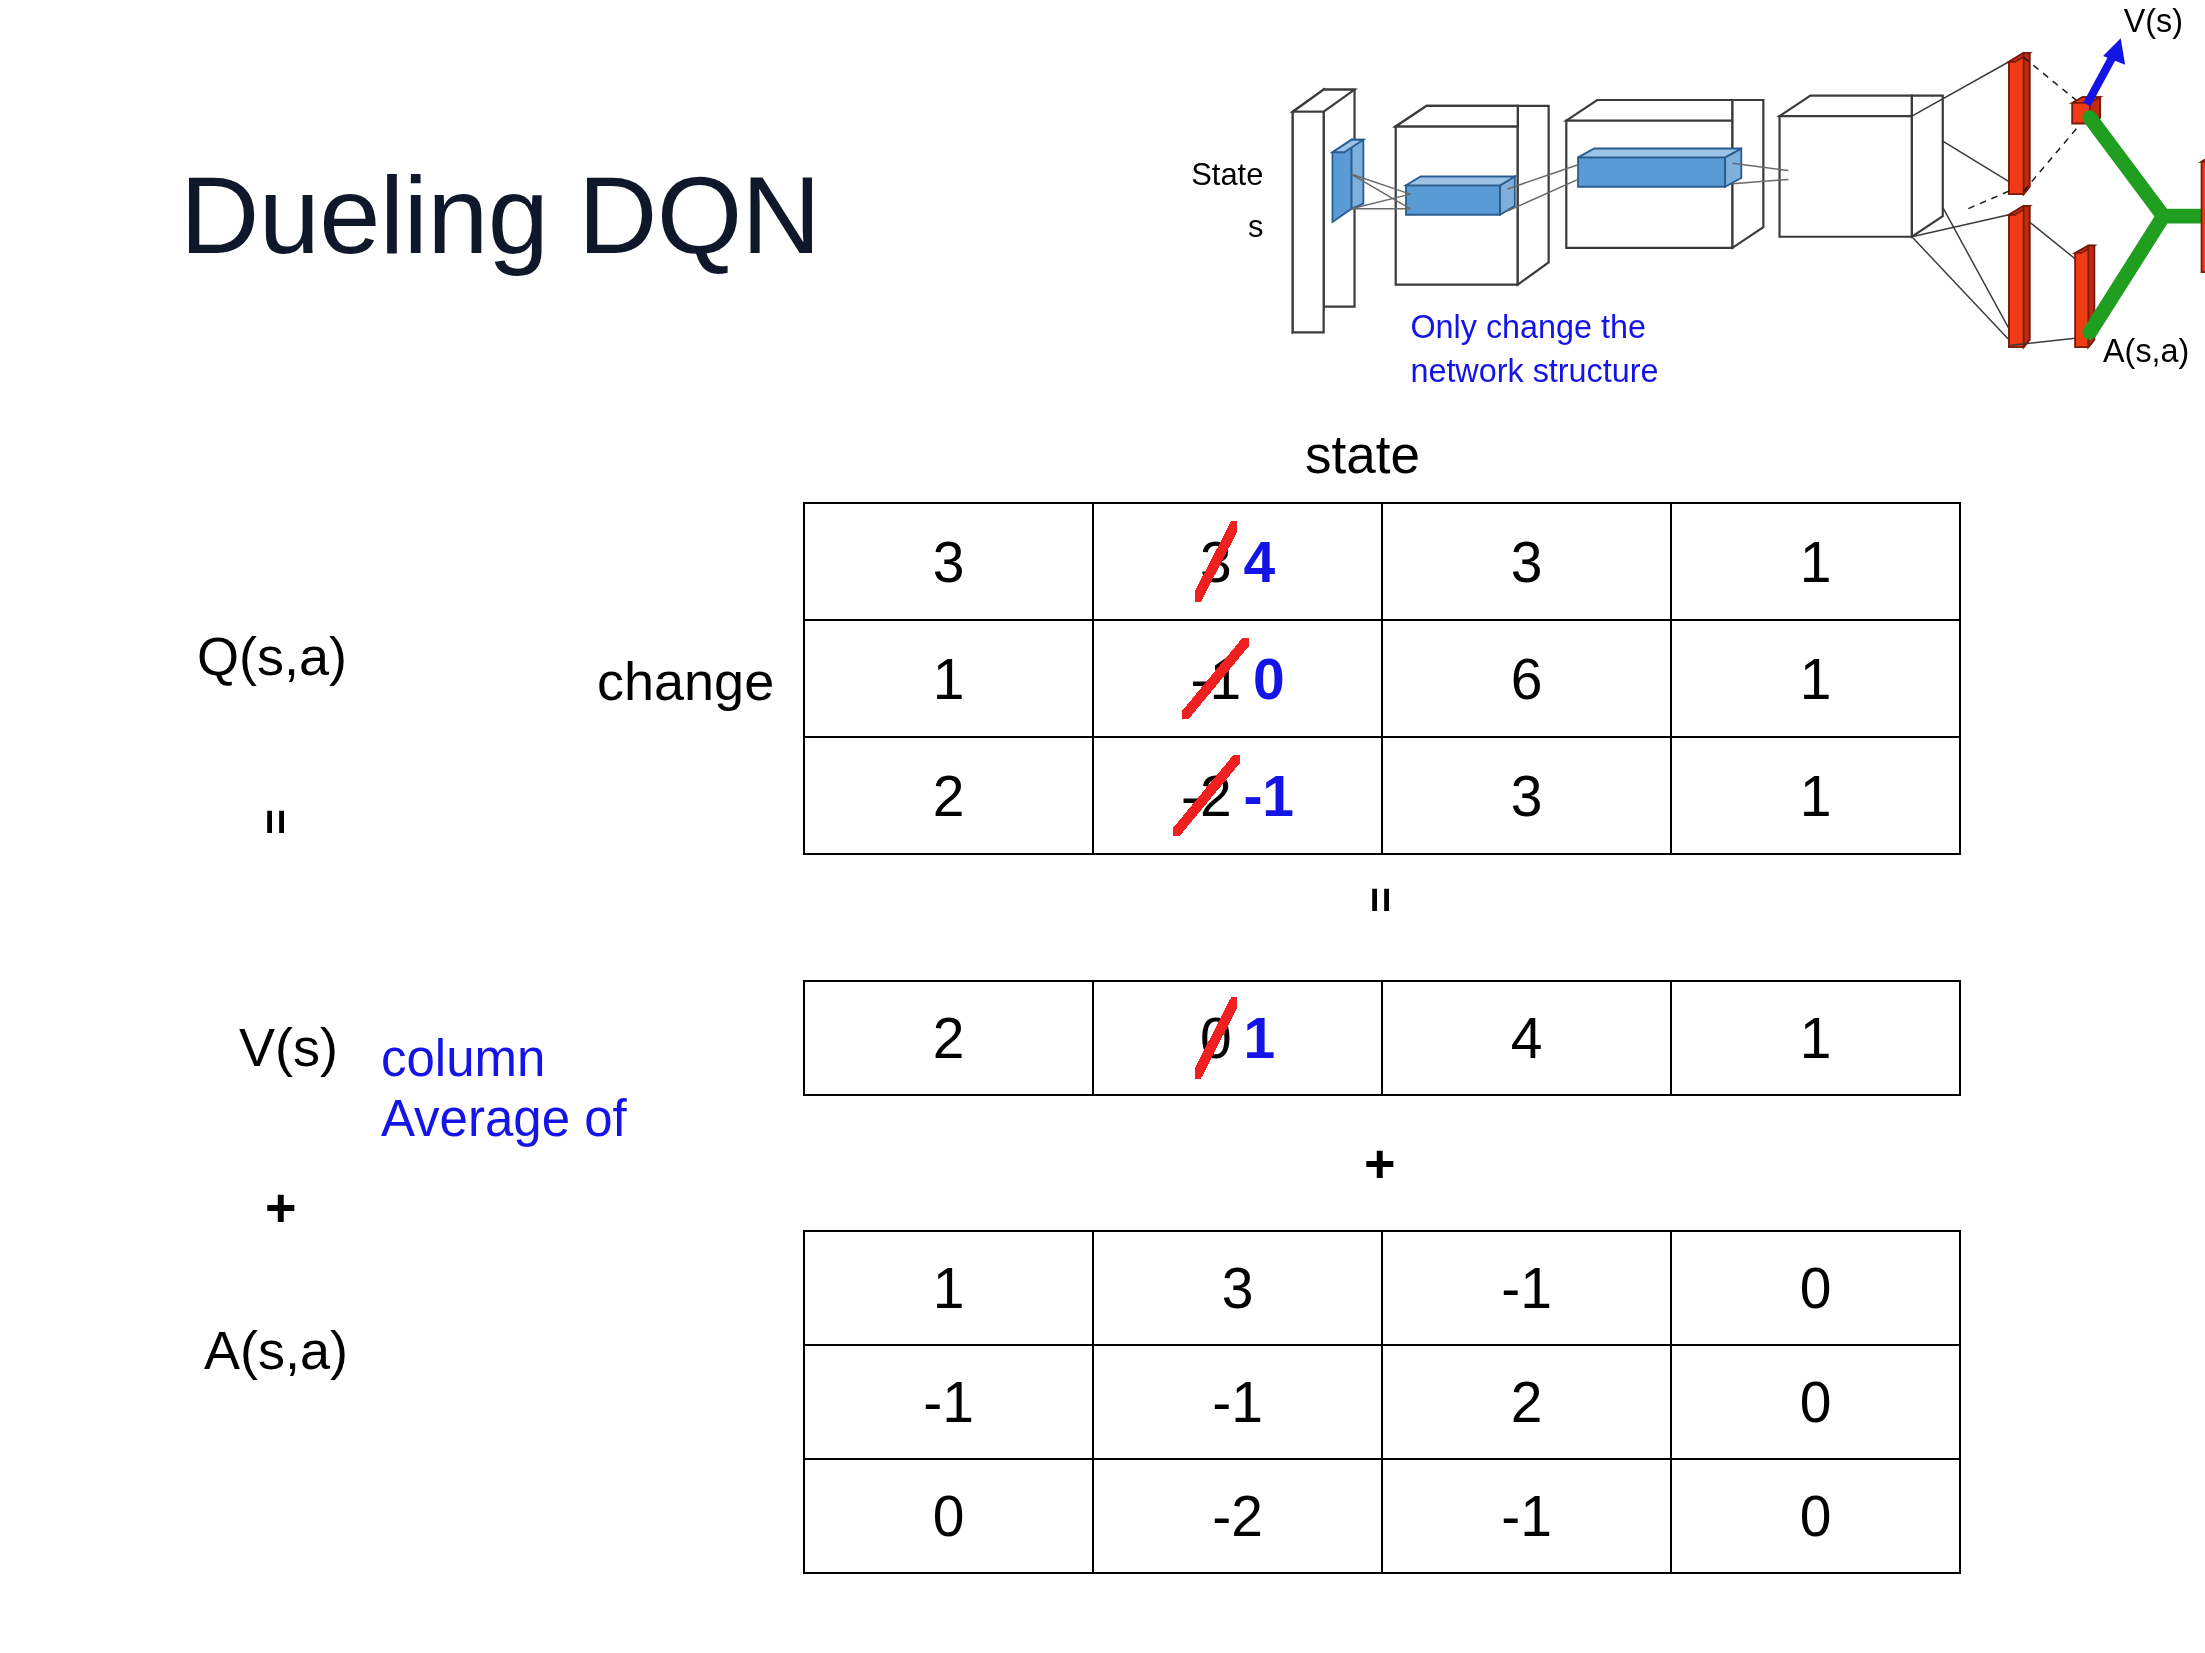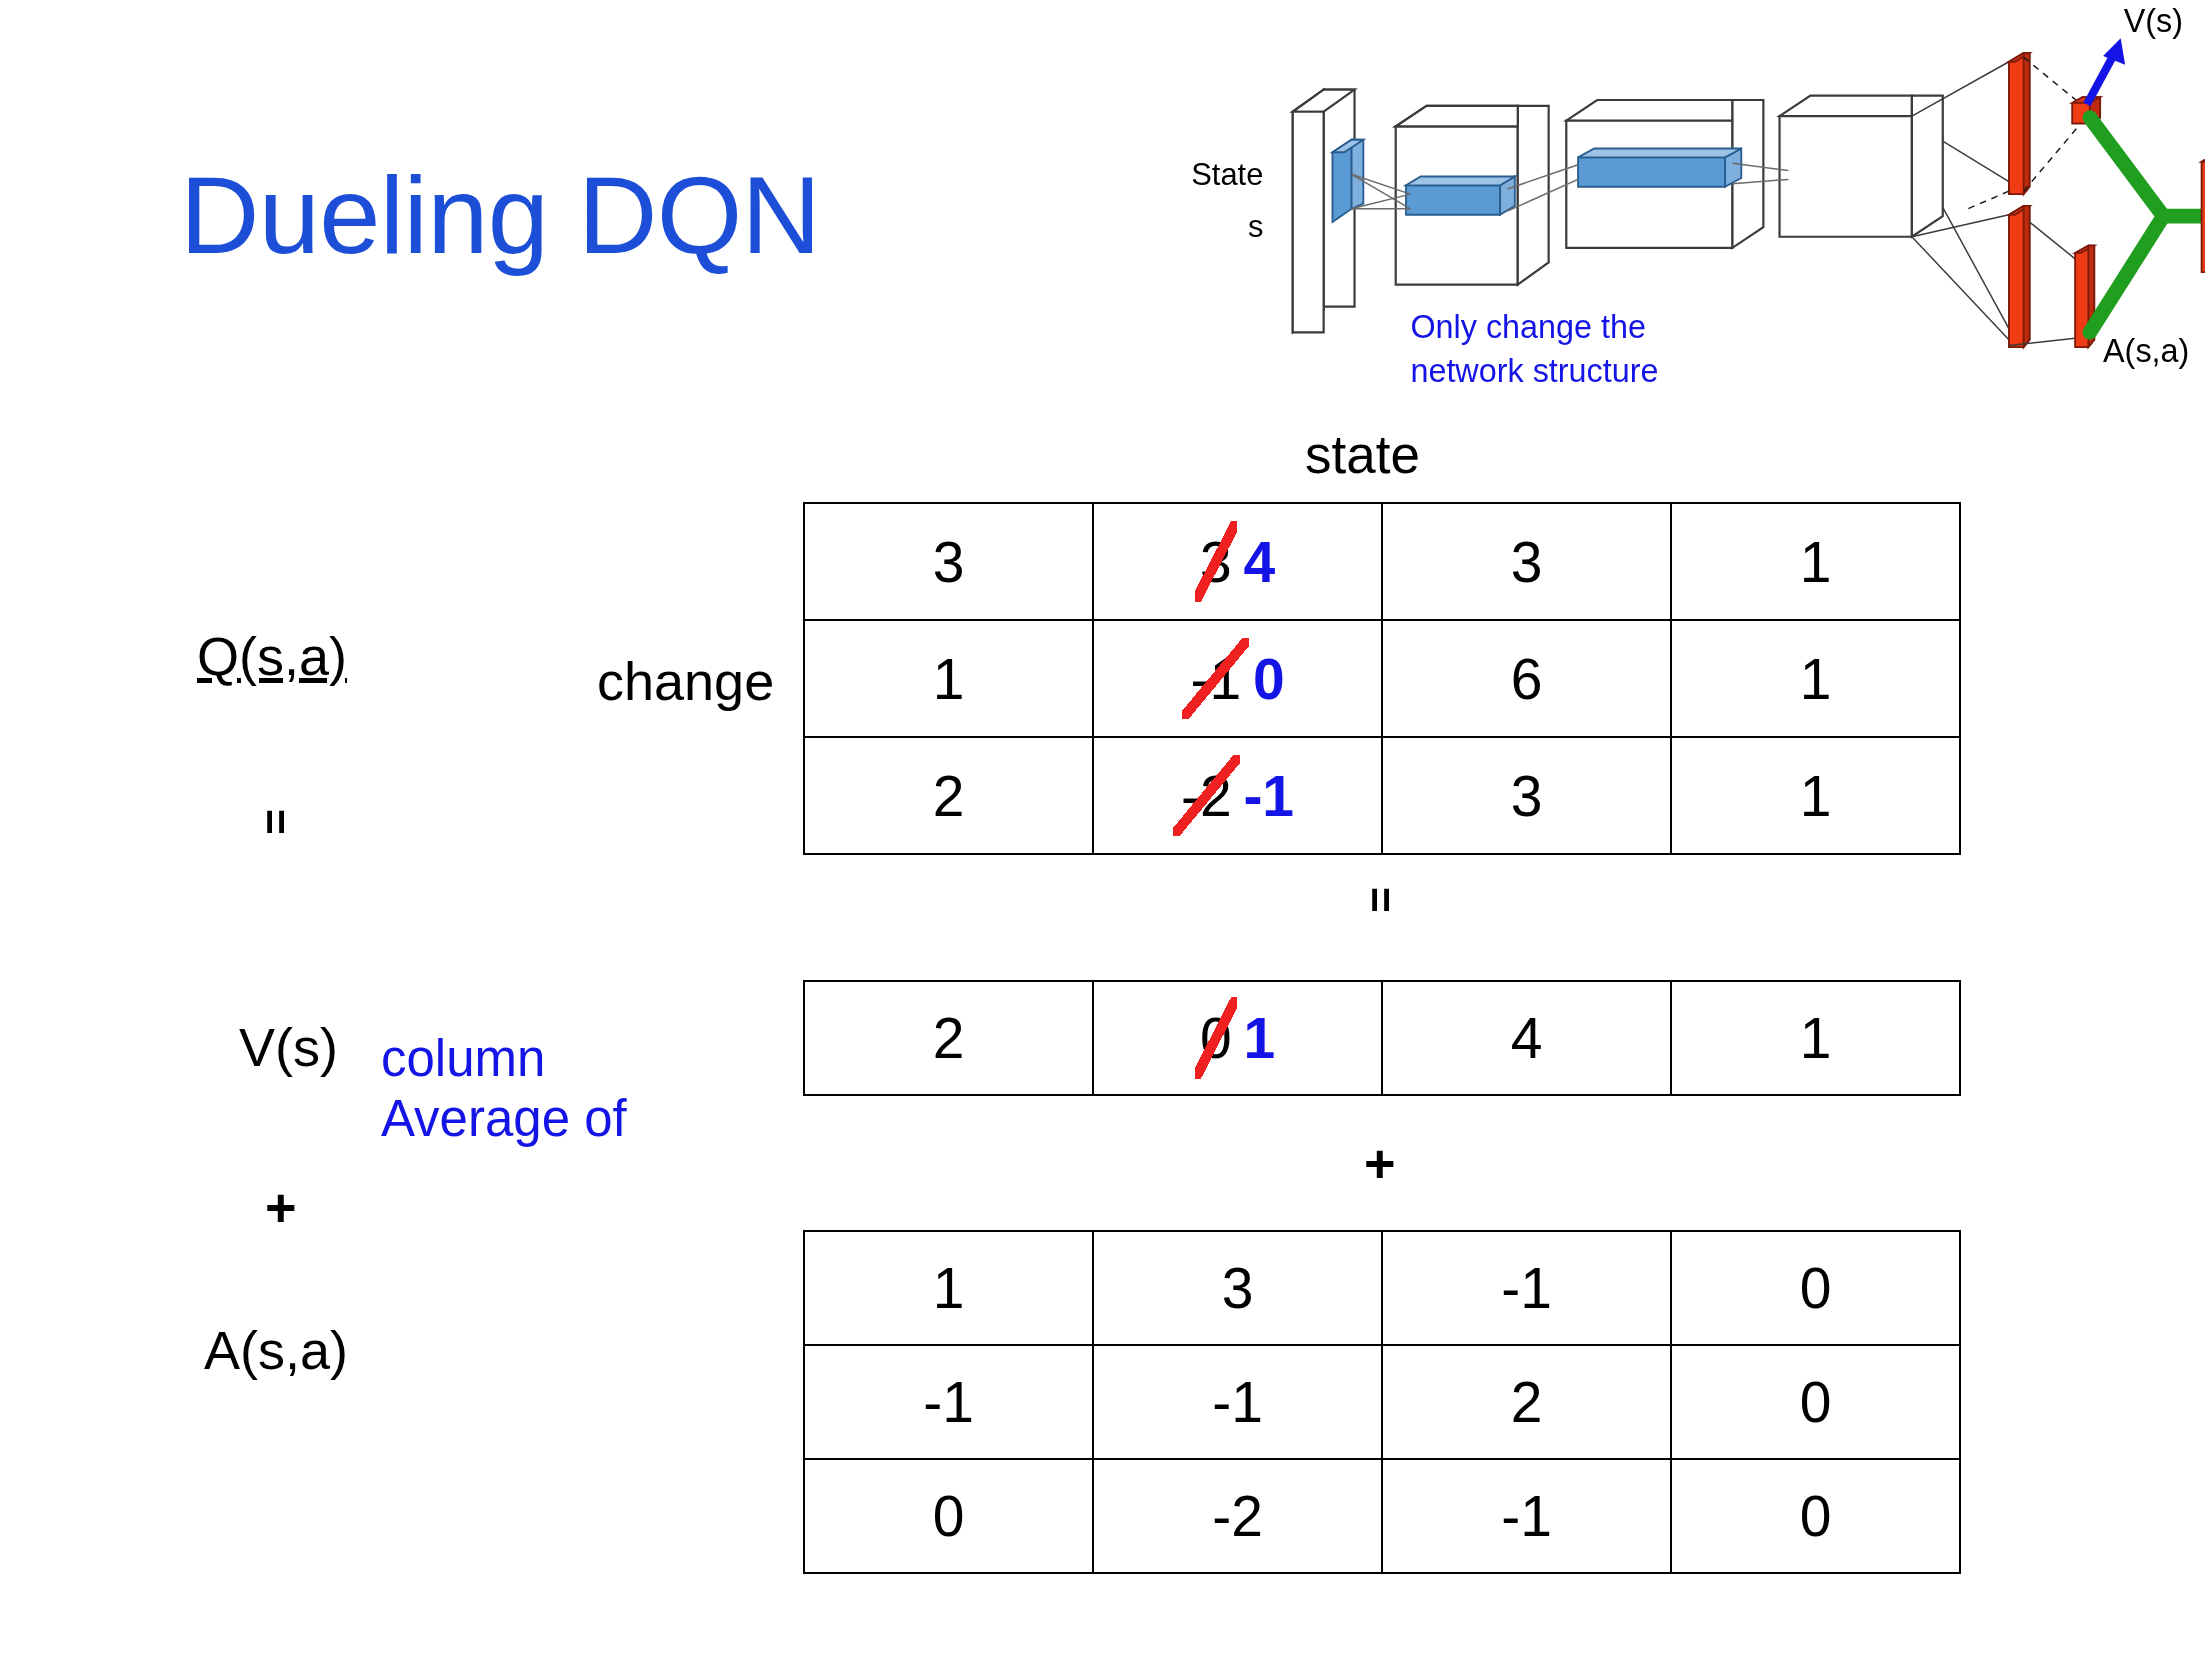--- a/index.html
+++ b/index.html
@@ -17,21 +17,21 @@
   }
   .abs { position: absolute; }
 
   
   #slide-title {
     left: 180px;
     top: 160px;
     font-size: 110px;
     font-weight: 400;
     letter-spacing: -0.7px;
-    color: #1d4ed8;
+    color: #0f172a;
     white-space: nowrap;
     line-height: 1;
   }
 
   
   .side-label {
     font-size: 54px;
     color: #000000;
     white-space: nowrap;
     line-height: 1;
@@ -51,21 +51,21 @@
   .op-eq {
     font-size: 44px;
     font-weight: 700;
     color: #000000;
     line-height: 1;
     letter-spacing: 2.2px;
     transform: rotate(90deg);
     transform-origin: center center;
   }
 
-  #label-q      { left: 197px; top: 629px; text-decoration: underline; }
+  #label-q      { left: 197px; top: 629px; }
   #label-action { left: 597px; top: 654px; }
   #eq-left      { left: 261px; top: 801px; }
   #label-v      { left: 239px; top: 1020px; }
   #note-average { left: 381px; top: 1029px; }
   #plus-left    { left: 265px; top: 1180px; }
   #label-a      { left: 204px; top: 1323px; }
   #note-sum     { left: 376px; top: 1441px; }
 
   
   #header-state {

